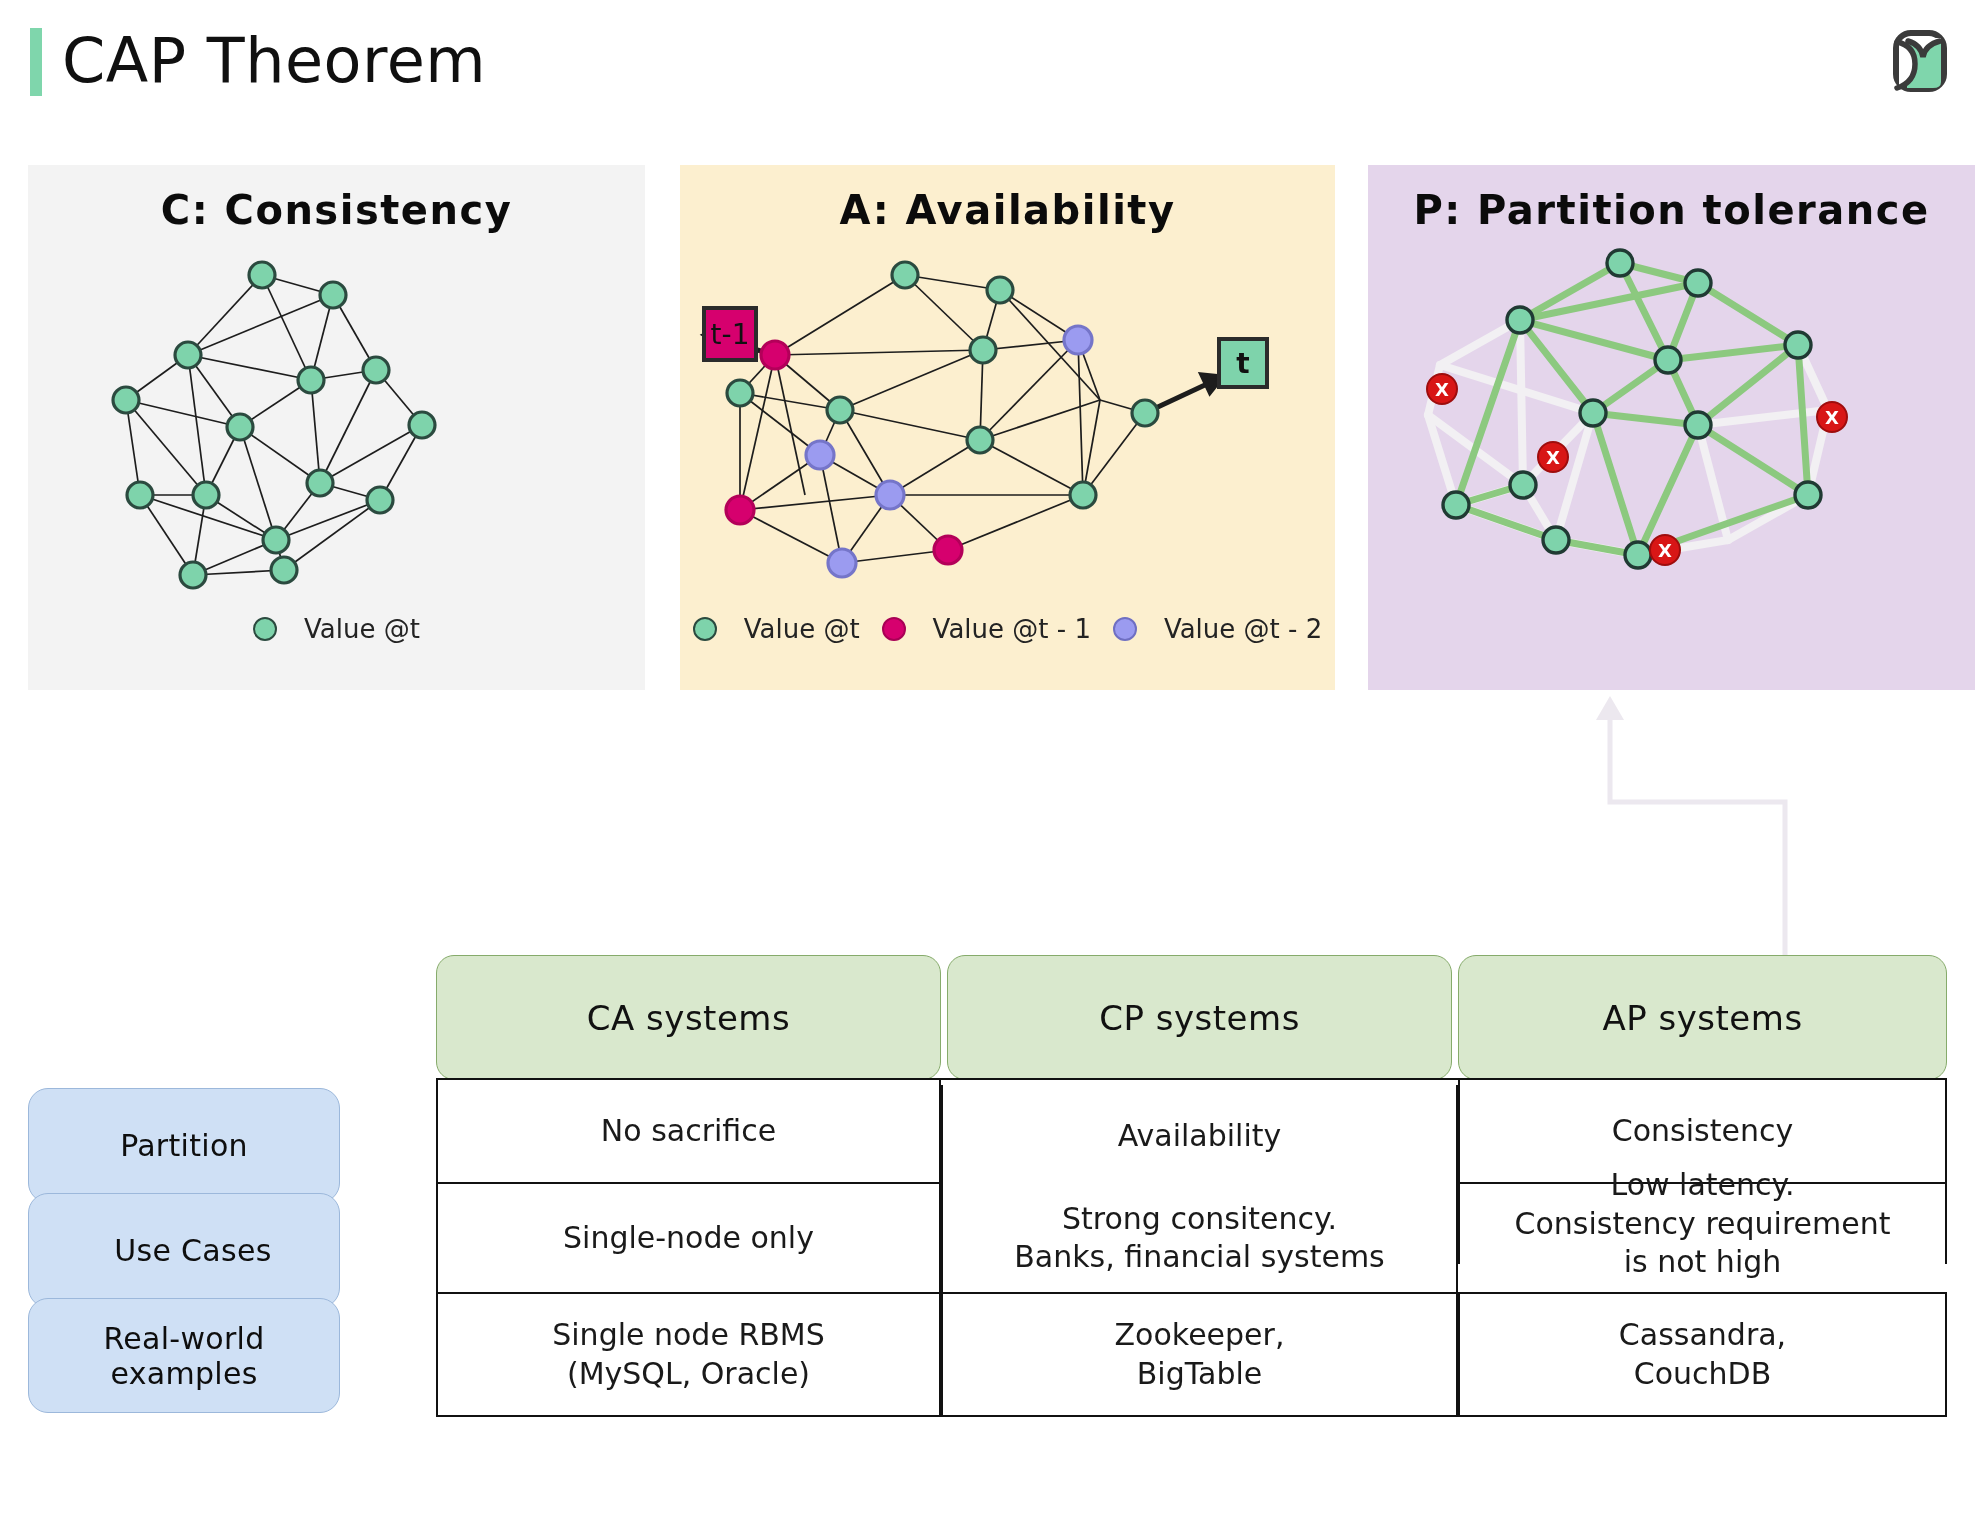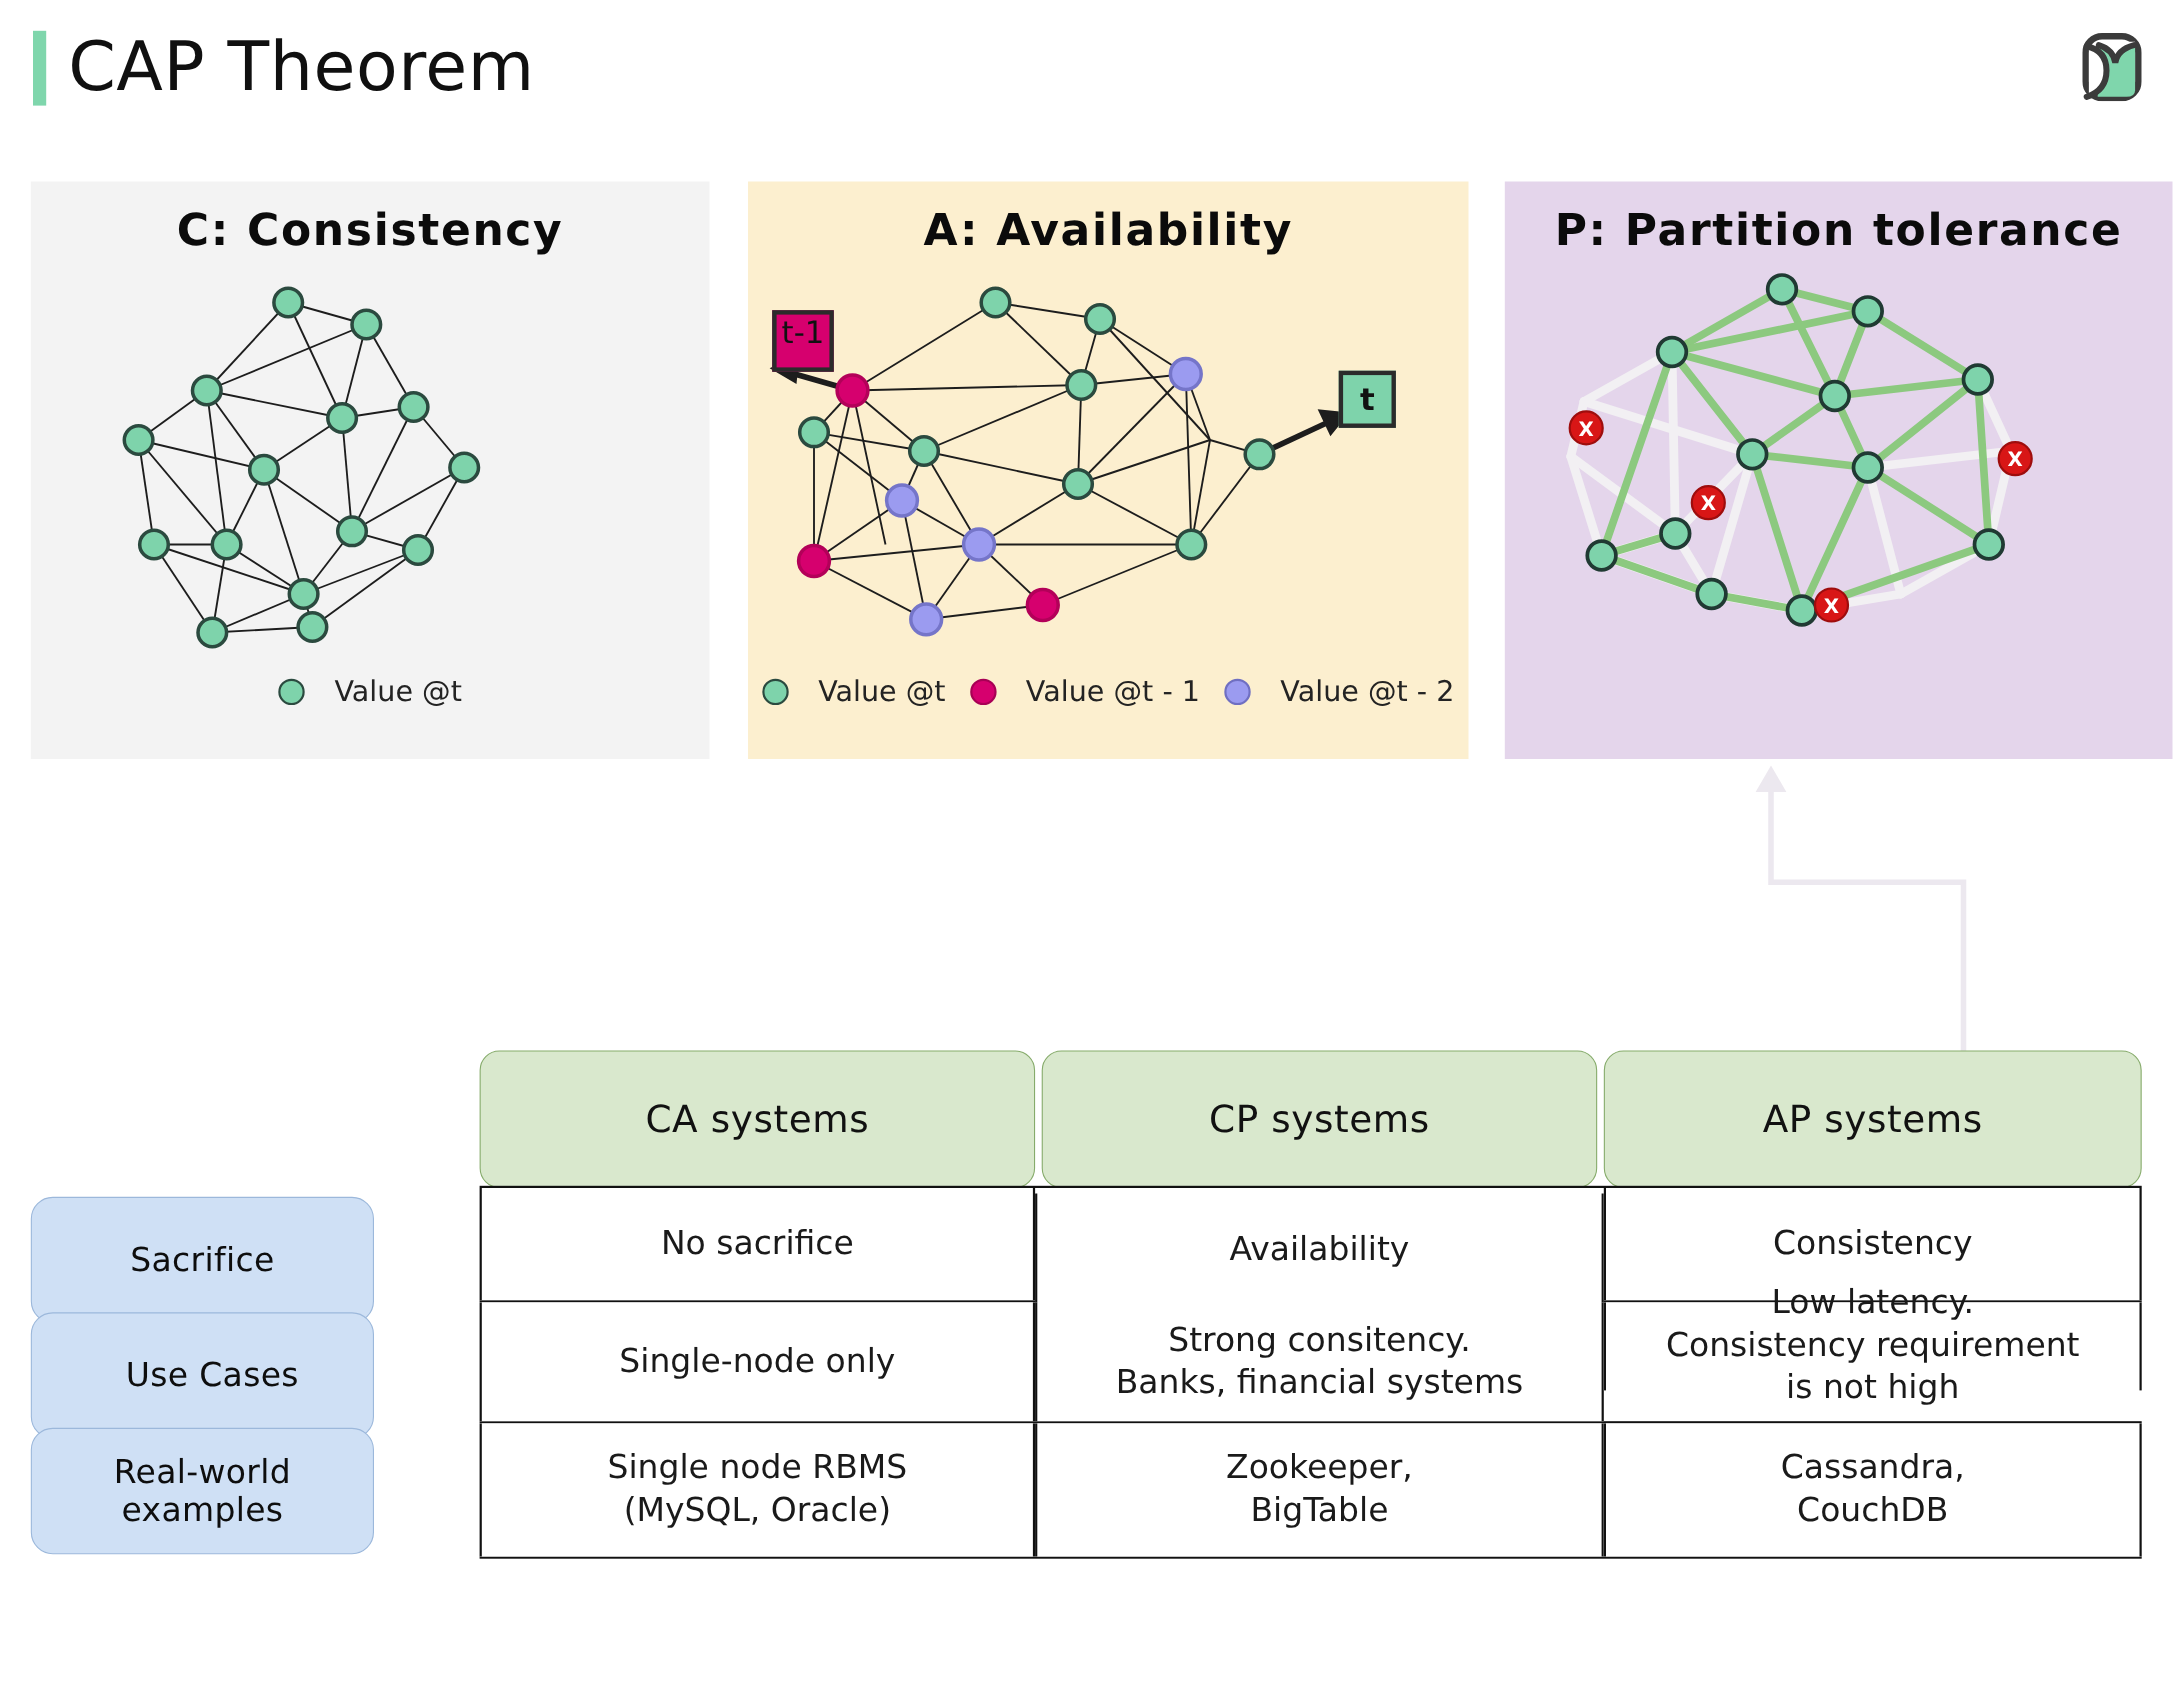--- a/index.html
+++ b/index.html
@@ -239,22 +239,22 @@
       <circle cx="95" cy="190" r="14" fill="#d6006e" stroke="#b30059"></circle>
       <circle cx="60" cy="345" r="14" fill="#d6006e" stroke="#b30059"></circle>
       <circle cx="268" cy="385" r="14" fill="#d6006e" stroke="#b30059"></circle>
       <circle cx="398" cy="175" r="14" fill="#9b9bf0" stroke="#7575c9"></circle>
       <circle cx="140" cy="290" r="14" fill="#9b9bf0" stroke="#7575c9"></circle>
       <circle cx="210" cy="330" r="14" fill="#9b9bf0" stroke="#7575c9"></circle>
       <circle cx="162" cy="398" r="14" fill="#9b9bf0" stroke="#7575c9"></circle>
     </g>
   </svg>
 
-  <div style="position:absolute; left:22px; top:117px; width:56px; height:56px; background:#d6006e; border:4px solid #2b2b2b;
-              display:flex; align-items:flex-start; justify-content:center; font-size:28px; color:#111; font-weight:400;">
+  <div style="position:absolute; left:22px; top:141px; width:56px; height:56px; background:#d6006e; border:4px solid #2b2b2b;
+              display:flex; align-items:center; justify-content:center; font-size:28px; color:#111; font-weight:400;">
     <span>t-1</span>
   </div>
 
   <div style="position:absolute; left:537px; top:172px; width:52px; height:52px; background:#7ed3ab; border:4px solid #2b2b2b;
               display:flex; align-items:center; justify-content:center; font-size:28px; color:#111; font-weight:700;">
     <span>t</span>
   </div>
 
   <div class="panel-legend">
     <span class="legend-item">
@@ -374,21 +374,21 @@
     <span>CA systems</span>
   </div>
   <div class="hdr-cell" style="left:947px; width:505px;">
     <span>CP systems</span>
   </div>
   <div class="hdr-cell" style="left:1458px; width:489px;">
     <span>AP systems</span>
   </div>
 
   <div class="row-label" style="top:133px;">
-    <span>Sacrifice</span>
+    <span>Partition</span>
   </div>
   <div class="row-label" style="top:238px;padding-left:18px;">
     <span>Use Cases</span>
   </div>
   <div class="row-label" style="top:343px;">
     <span>Real-world examples</span>
   </div>
 
   <div class="hline" style="left:436px; top:123px; width:1511px;"></div>
   <div class="hline" style="left:436px; top:227px; width:1511px;"></div>

